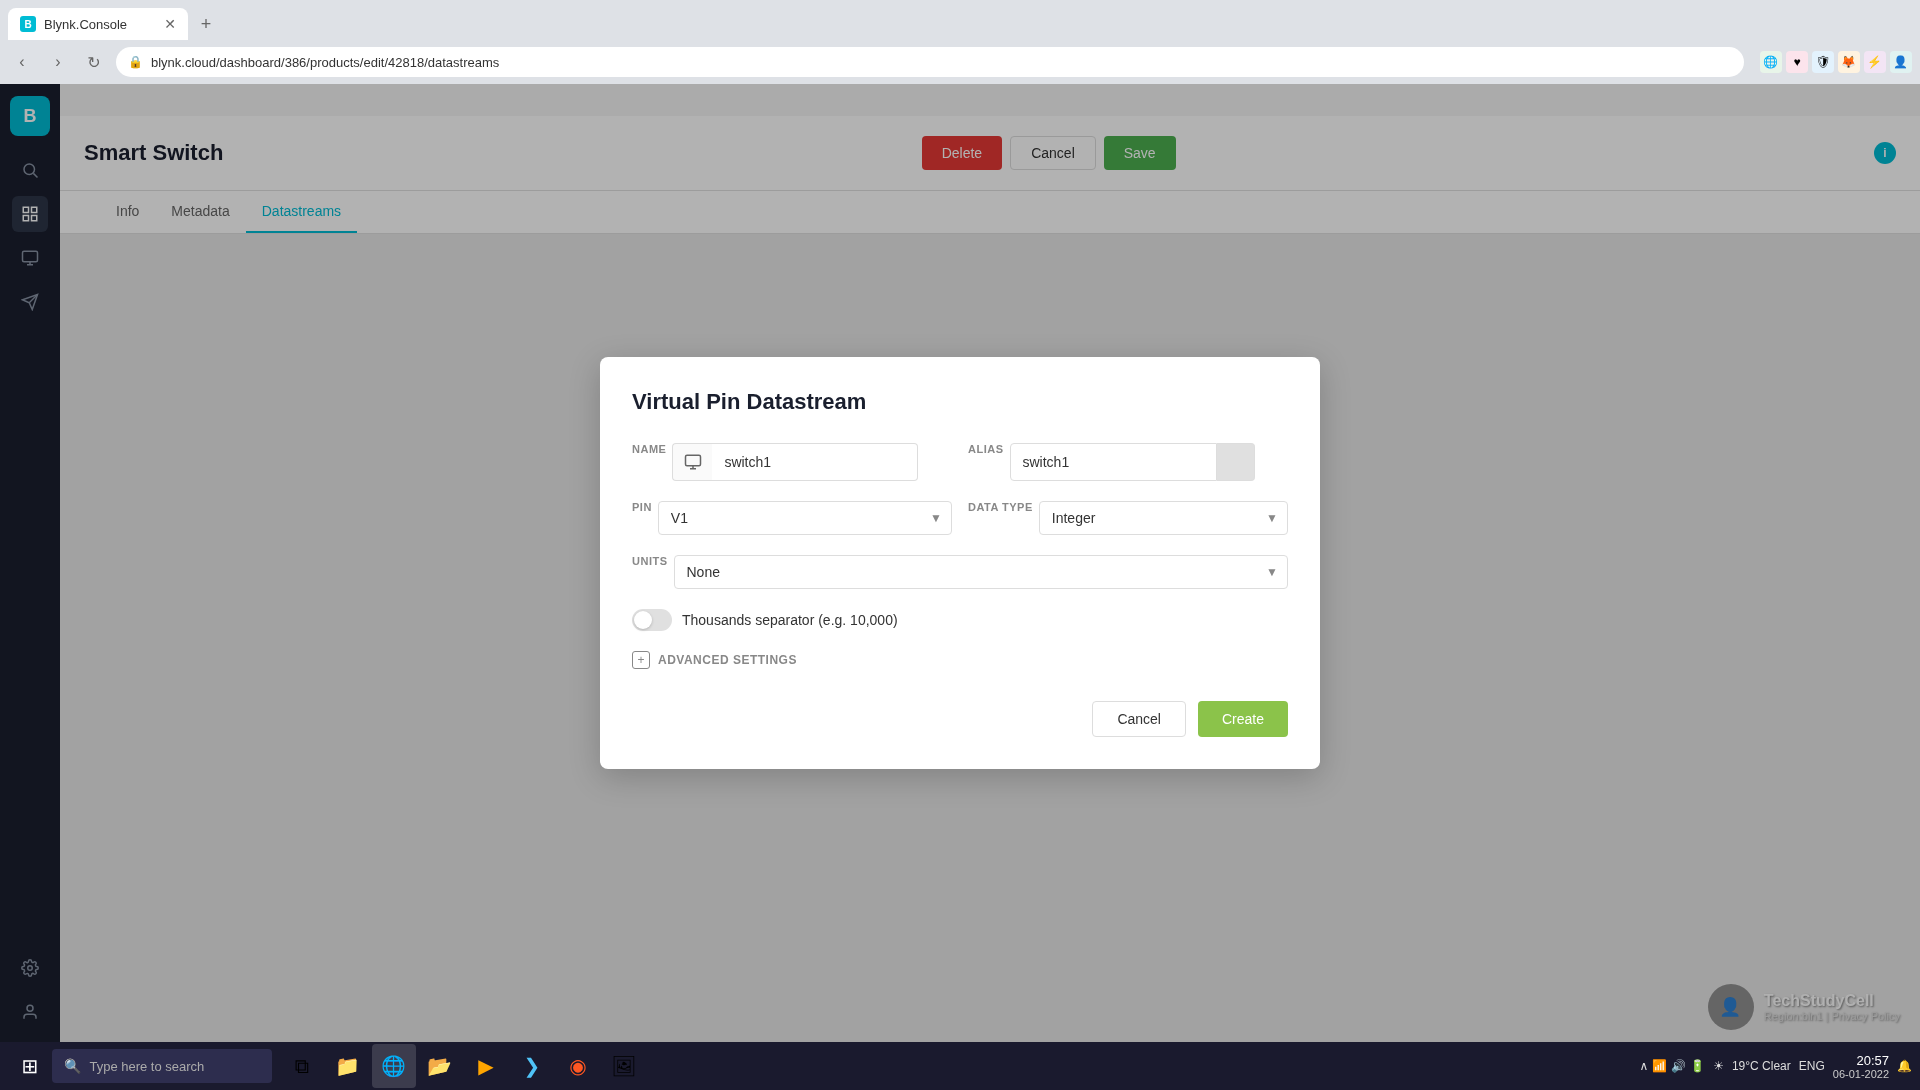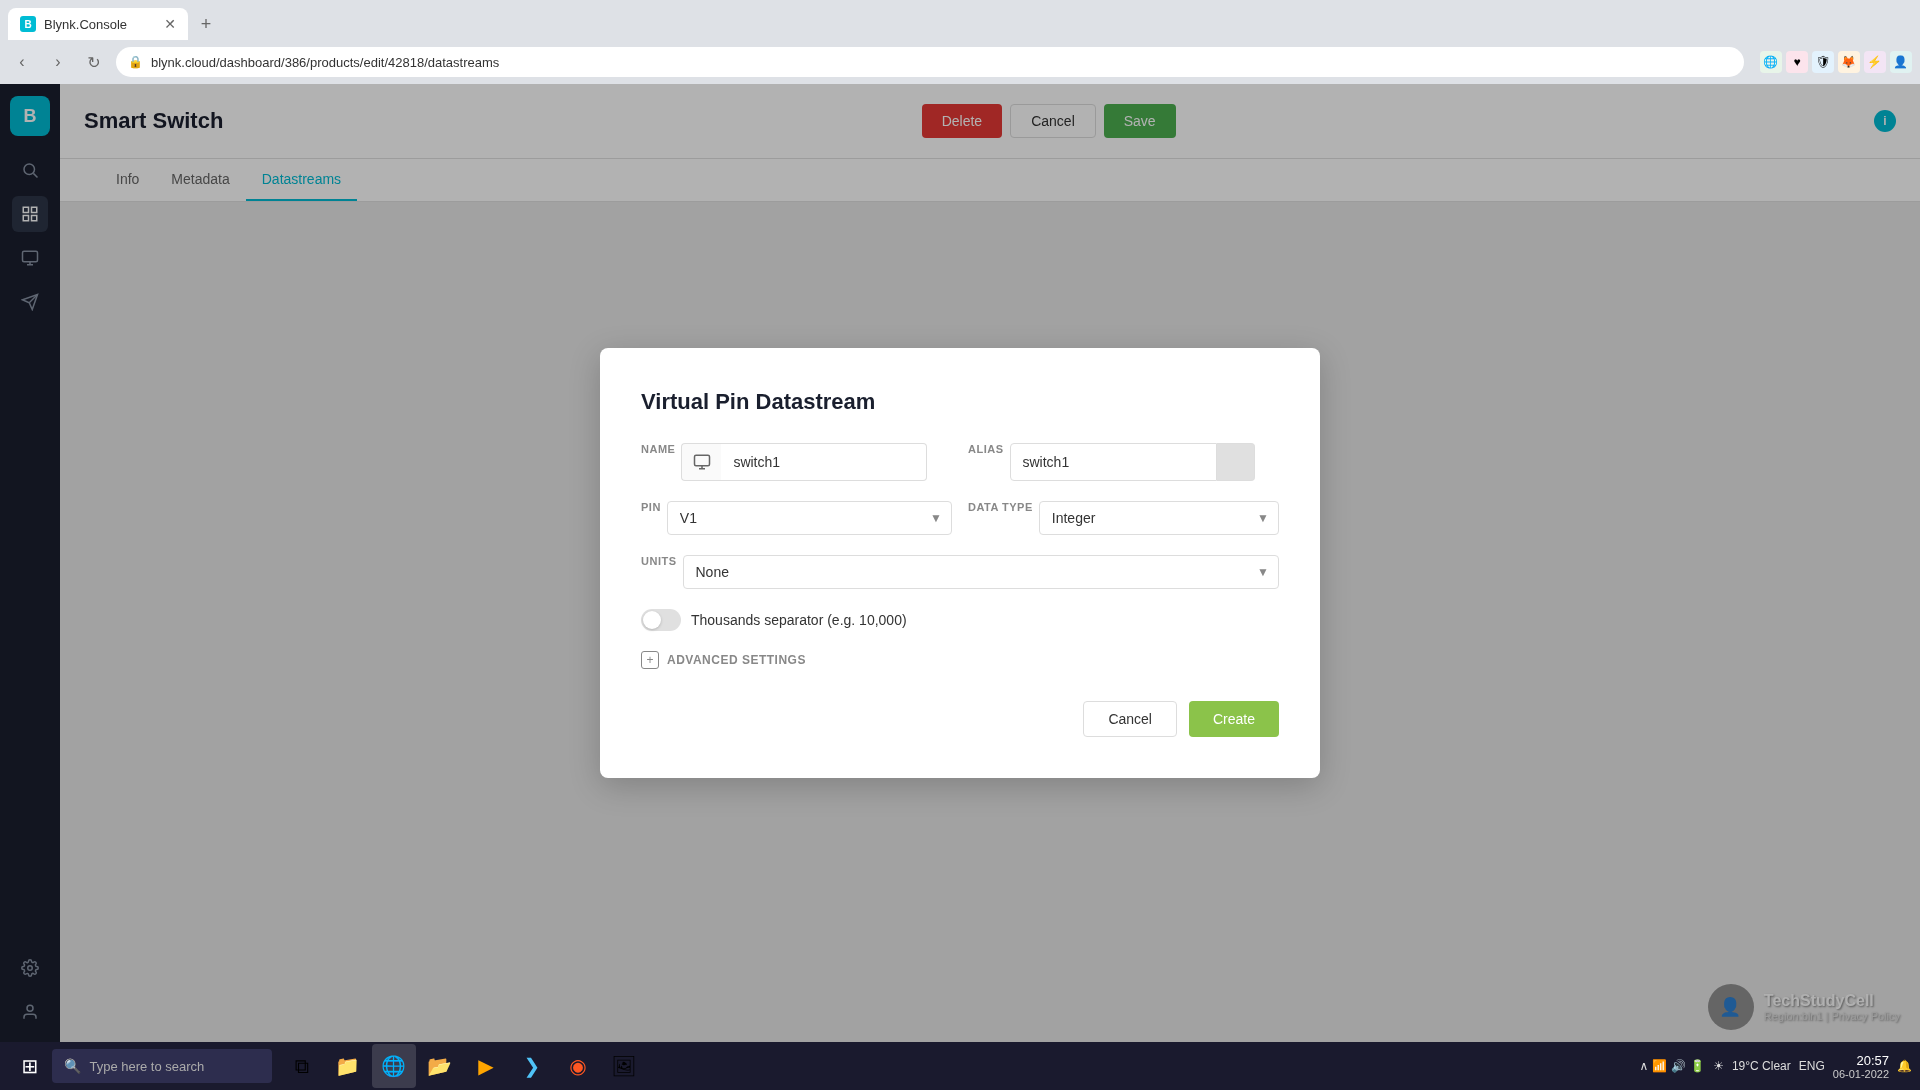--- a/index.html
+++ b/index.html
@@ -22,37 +22,37 @@
     
     .app-container { display: flex; width: 100%; height: calc(1090px - 84px - 48px); background: #f5f5f5; }
 
     
     .sidebar { width: 60px; background: #1a1f2e; display: flex; flex-direction: column; align-items: center; padding: 12px 0; gap: 8px; }
     .sidebar-logo { width: 40px; height: 40px; background: #00bcd4; border-radius: 8px; display: flex; align-items: center; justify-content: center; color: white; font-weight: bold; font-size: 18px; margin-bottom: 8px; }
     .sidebar-icon { width: 36px; height: 36px; display: flex; align-items: center; justify-content: center; border-radius: 6px; color: #8892a4; font-size: 18px; cursor: pointer; }
     .sidebar-icon:hover, .sidebar-icon.active { background: #2d3548; color: #fff; }
 
     
-    .main-content { flex: 1; display: flex; flex-direction: column; background: #f5f5f5; }
+    .main-content { flex: 1; display: flex; flex-direction: column; background: #f5f5f5; margin-top: 32px; }
     .top-bar { display: flex; align-items: center; padding: 20px 24px; background: #fff; border-bottom: 1px solid #e0e0e0; gap: 16px; }
     .page-title { font-size: 22px; font-weight: 600; color: #1a1f2e; }
     .top-bar-actions { margin-left: auto; display: flex; gap: 8px; }
     .btn-delete { background: #e53935; color: white; border: none; border-radius: 4px; padding: 8px 20px; font-size: 14px; cursor: pointer; }
     .btn-cancel { background: white; color: #333; border: 1px solid #ddd; border-radius: 4px; padding: 8px 20px; font-size: 14px; cursor: pointer; }
     .btn-save { background: #4caf50; color: white; border: none; border-radius: 4px; padding: 8px 20px; font-size: 14px; cursor: pointer; }
 
     .tabs-bar { display: flex; padding: 0 40px; background: #fff; border-bottom: 1px solid #e0e0e0; }
     .tab-item { padding: 12px 16px; font-size: 14px; color: #666; cursor: pointer; border-bottom: 2px solid transparent; }
     .tab-item.active { color: #00bcd4; border-bottom-color: #00bcd4; font-weight: 500; }
 
     
     .overlay { position: absolute; top: 84px; left: 0; width: 100%; height: calc(1090px - 84px - 48px); background: rgba(0,0,0,0.3); z-index: 10; display: flex; align-items: center; justify-content: center; }
 
     
-    .modal { background: #fff; border-radius: 8px; width: 720px; padding: 41px; box-shadow: 0 8px 32px rgba(0,0,0,0.2); position: relative; }
+    .modal { background: #fff; border-radius: 8px; width: 720px; padding: 32px; box-shadow: 0 8px 32px rgba(0,0,0,0.2); position: relative; }
     .modal-title { font-size: 22px; font-weight: 600; color: #1a1f2e; margin-bottom: 28px; }
 
     .form-row { display: flex; gap: 16px; margin-bottom: 20px; align-items: flex-start; }
     .form-group { display: flex; gap: 6px; flex: 1; }
     .form-label { font-size: 11px; font-weight: 600; color: #888; text-transform: uppercase; letter-spacing: 0.5px; }
     .form-input { border: 1px solid #ddd; border-radius: 4px; padding: 8px 12px; font-size: 14px; color: #333; outline: none; }
     .select-wrapper { position: relative; flex: 1; }
     .select-wrapper select { width: 100%; border: 1px solid #ddd; border-radius: 4px; padding: 8px 32px 8px 12px; font-size: 14px; color: #333; background: #fff; appearance: none; cursor: pointer; outline: none; }
     .select-arrow { position: absolute; right: 10px; top: 50%; transform: translateY(-50%); color: #888; font-size: 12px; pointer-events: none; }
     .name-icon { width: 40px; height: 38px; border: 1px solid #ddd; border-right: none; border-radius: 4px 0 0 4px; display: flex; align-items: center; justify-content: center; background: #fafafa; color: #666; font-size: 16px; }

